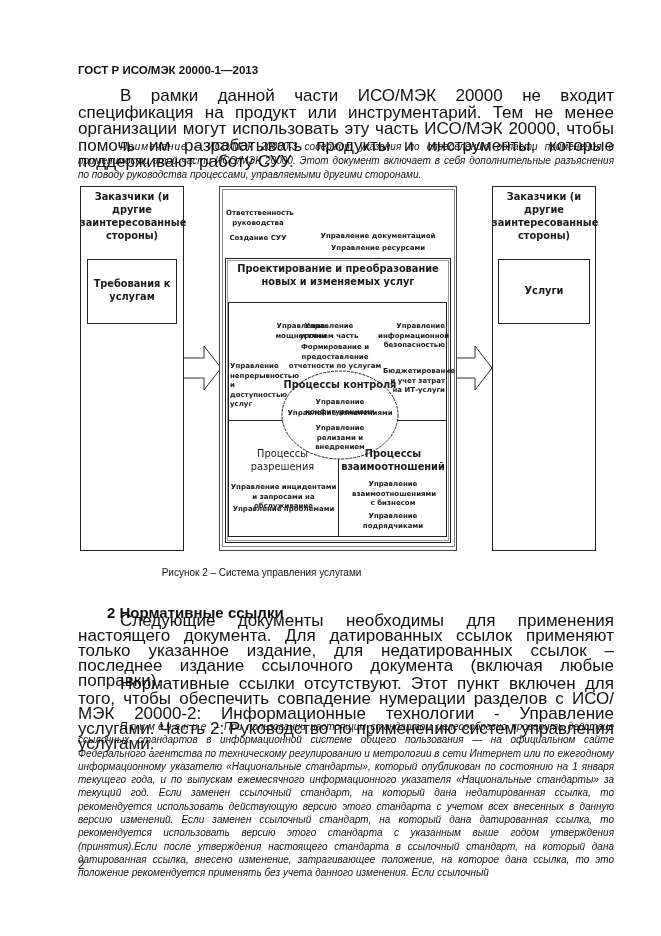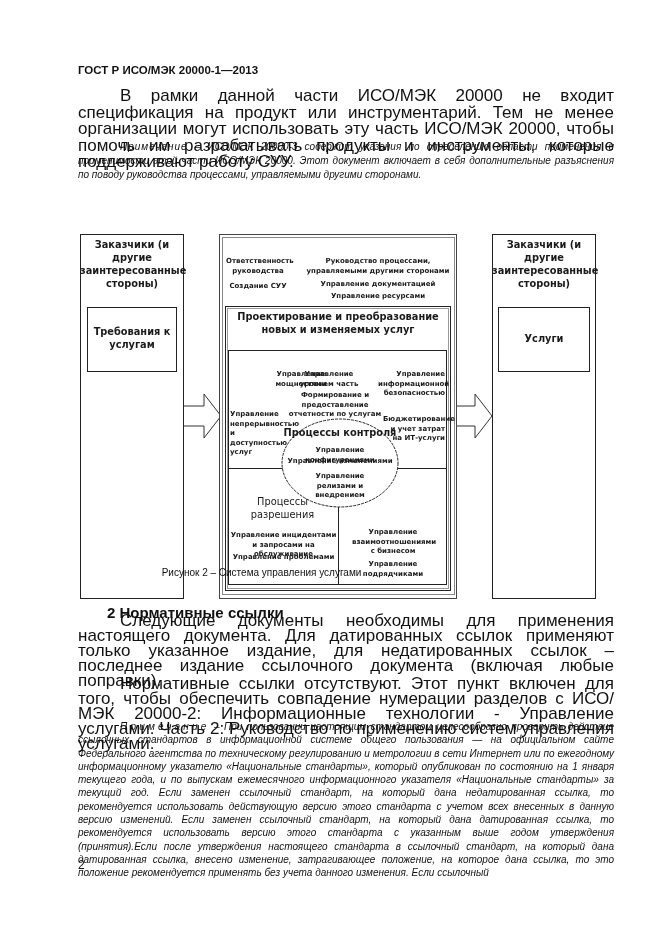--- a/index.html
+++ b/index.html
@@ -25,21 +25,21 @@
 </style>
 </head>
 <body>
 
 <div class="abs hdr">ГОСТ Р ИСО/МЭК 20000-1—2013</div>
 
 <div class="para" style="left:78px; top:88px; width:536px;"><span class="ind"></span><span>В рамки данной части ИСО/МЭК 20000 не входит спецификация на продукт или инструментарий. Тем не менее организации могут использовать эту часть ИСО/МЭК 20000, чтобы помочь им разрабатывать продукты и инструменты, которые поддерживают работу СУУ.</span></div>
 
 <div class="note" style="left:78px; top:140px; width:536px;"><span class="ind" style="display:inline-block;width:42px"></span><span class="spaced2">Примечание</span><span> – ИСО/МЭК 20000-3 содержит указания по определению области применения и применимости этой части ИСО/МЭК 20000. Этот документ включает в себя дополнительные разъяснения по поводу руководства процессами, управляемыми другими сторонами.</span></div>
 
-<div class="abs" style="left:0; top:0; width:661px; height:560px;margin-top:48px;">
+<div class="abs" style="left:0; top:0; width:661px; height:560px;">
 
   <div class="box" style="left:80px; top:186px; width:104px; height:365px;"></div>
   <div class="dtext b t10" style="left:80px; top:190px; width:104px;">Заказчики (и другие заинтересованные стороны)</div>
   <div class="box" style="left:87px; top:259px; width:90px; height:65px;"></div>
   <div class="dtext b t10" style="left:87px; top:277px; width:90px;">Требования к услугам</div>
 
   <div class="box" style="left:492px; top:186px; width:104px; height:365px;"></div>
   <div class="dtext b t10" style="left:492px; top:190px; width:104px;">Заказчики (и другие заинтересованные стороны)</div>
   <div class="box" style="left:498px; top:259px; width:92px; height:65px;"></div>
   <div class="dtext b t10" style="left:498px; top:284px; width:92px;">Услуги</div>
@@ -47,21 +47,20 @@
   <svg class="abs" style="left:184px; top:345px;" width="40" height="46">
     <path d="M0,13 L20,13 L20,1 L37,23 L20,45 L20,33 L0,33" fill="#fff" stroke="#333" stroke-width="1"></path>
   </svg>
   <svg class="abs" style="left:455px; top:345px;" width="40" height="46">
     <path d="M0,13 L20,13 L20,1 L37,23 L20,45 L20,33 L0,33" fill="#fff" stroke="#333" stroke-width="1"></path>
   </svg>
 
   <div class="box" style="left:219px; top:186px; width:238px; height:365px; border-color:#444;"></div>
   <div class="box" style="left:222px; top:189px; width:233px; height:358px; border-color:#888;"></div>
   <div class="dtext t8 b" style="left:226px; top:209px; width:64px;">Ответственность руководства</div>
-  <div class="dtext t8 b" style="left:300px; top:209px; width:156px;">Руководство процессами, управляемыми другими сторонами</div>
   <div class="dtext t8 b" style="left:226px; top:234px; width:64px;">Создание СУУ</div>
   <div class="dtext t8 b" style="left:300px; top:232px; width:156px;">Управление документацией</div>
   <div class="dtext t8 b" style="left:300px; top:244px; width:156px;">Управление ресурсами</div>
 
   <div class="box" style="left:225px; top:258px; width:226px; height:285px;"></div>
   <div class="box" style="left:227px; top:260px; width:222px; height:281px; border-color:#999;"></div>
   <div class="dtext b t10" style="left:228px; top:262px; width:220px;">Проектирование и преобразование новых и изменяемых услуг</div>
 
   <div class="box" style="left:228px; top:302px; width:219px; height:235px;"></div>
   <div class="dtext t8 b" style="left:229px; top:322px; width:56px;padding-left:44px;">Управление мощностями</div>
@@ -79,20 +78,21 @@
   </svg>
   <div class="dtext b t10" style="left:280px; top:378px; width:120px;">Процессы контроля</div>
   <div class="dtext t8 b" style="left:282px; top:398px; width:116px;">Управление конфигурациями</div>
   <div class="dtext t8 b" style="left:282px; top:409px; width:116px;">Управление изменениями</div>
   <div class="dtext t8 b" style="left:300px; top:424px; width:80px;">Управление релизами и внедрением</div>
 
   <div class="dtext t10" style="left:240px; top:447px; width:85px; font-weight:400;">Процессы разрешения</div>
   <div class="dtext t8 b" style="left:229px; top:483px; width:109px;">Управление инцидентами и запросами на обслуживание</div>
   <div class="dtext t8 b" style="left:229px; top:505px; width:109px;">Управление проблемами</div>
 
+  <div class="dtext t10" style="left:340px; top:447px; width:106px; font-weight:600;">Процессы взаимоотношений</div>
   <div class="dtext t8 b" style="left:352px; top:480px; width:82px;">Управление взаимоотношениями с бизнесом</div>
   <div class="dtext t8 b" style="left:340px; top:512px; width:106px;">Управление подрядчиками</div>
 </div>
 
 <div class="caption">Рисунок 2 – Система управления услугами</div>
 
 <div class="h2">2 Нормативные ссылки</div>
 
 <div class="para" style="left:78px; top:613px; width:536px; line-height:15px;"><span class="ind"></span><span>Следующие документы необходимы для применения настоящего документа. Для датированных ссылок применяют только указанное издание, для недатированных ссылок – последнее издание ссылочного документа (включая любые поправки).</span></div>
 

